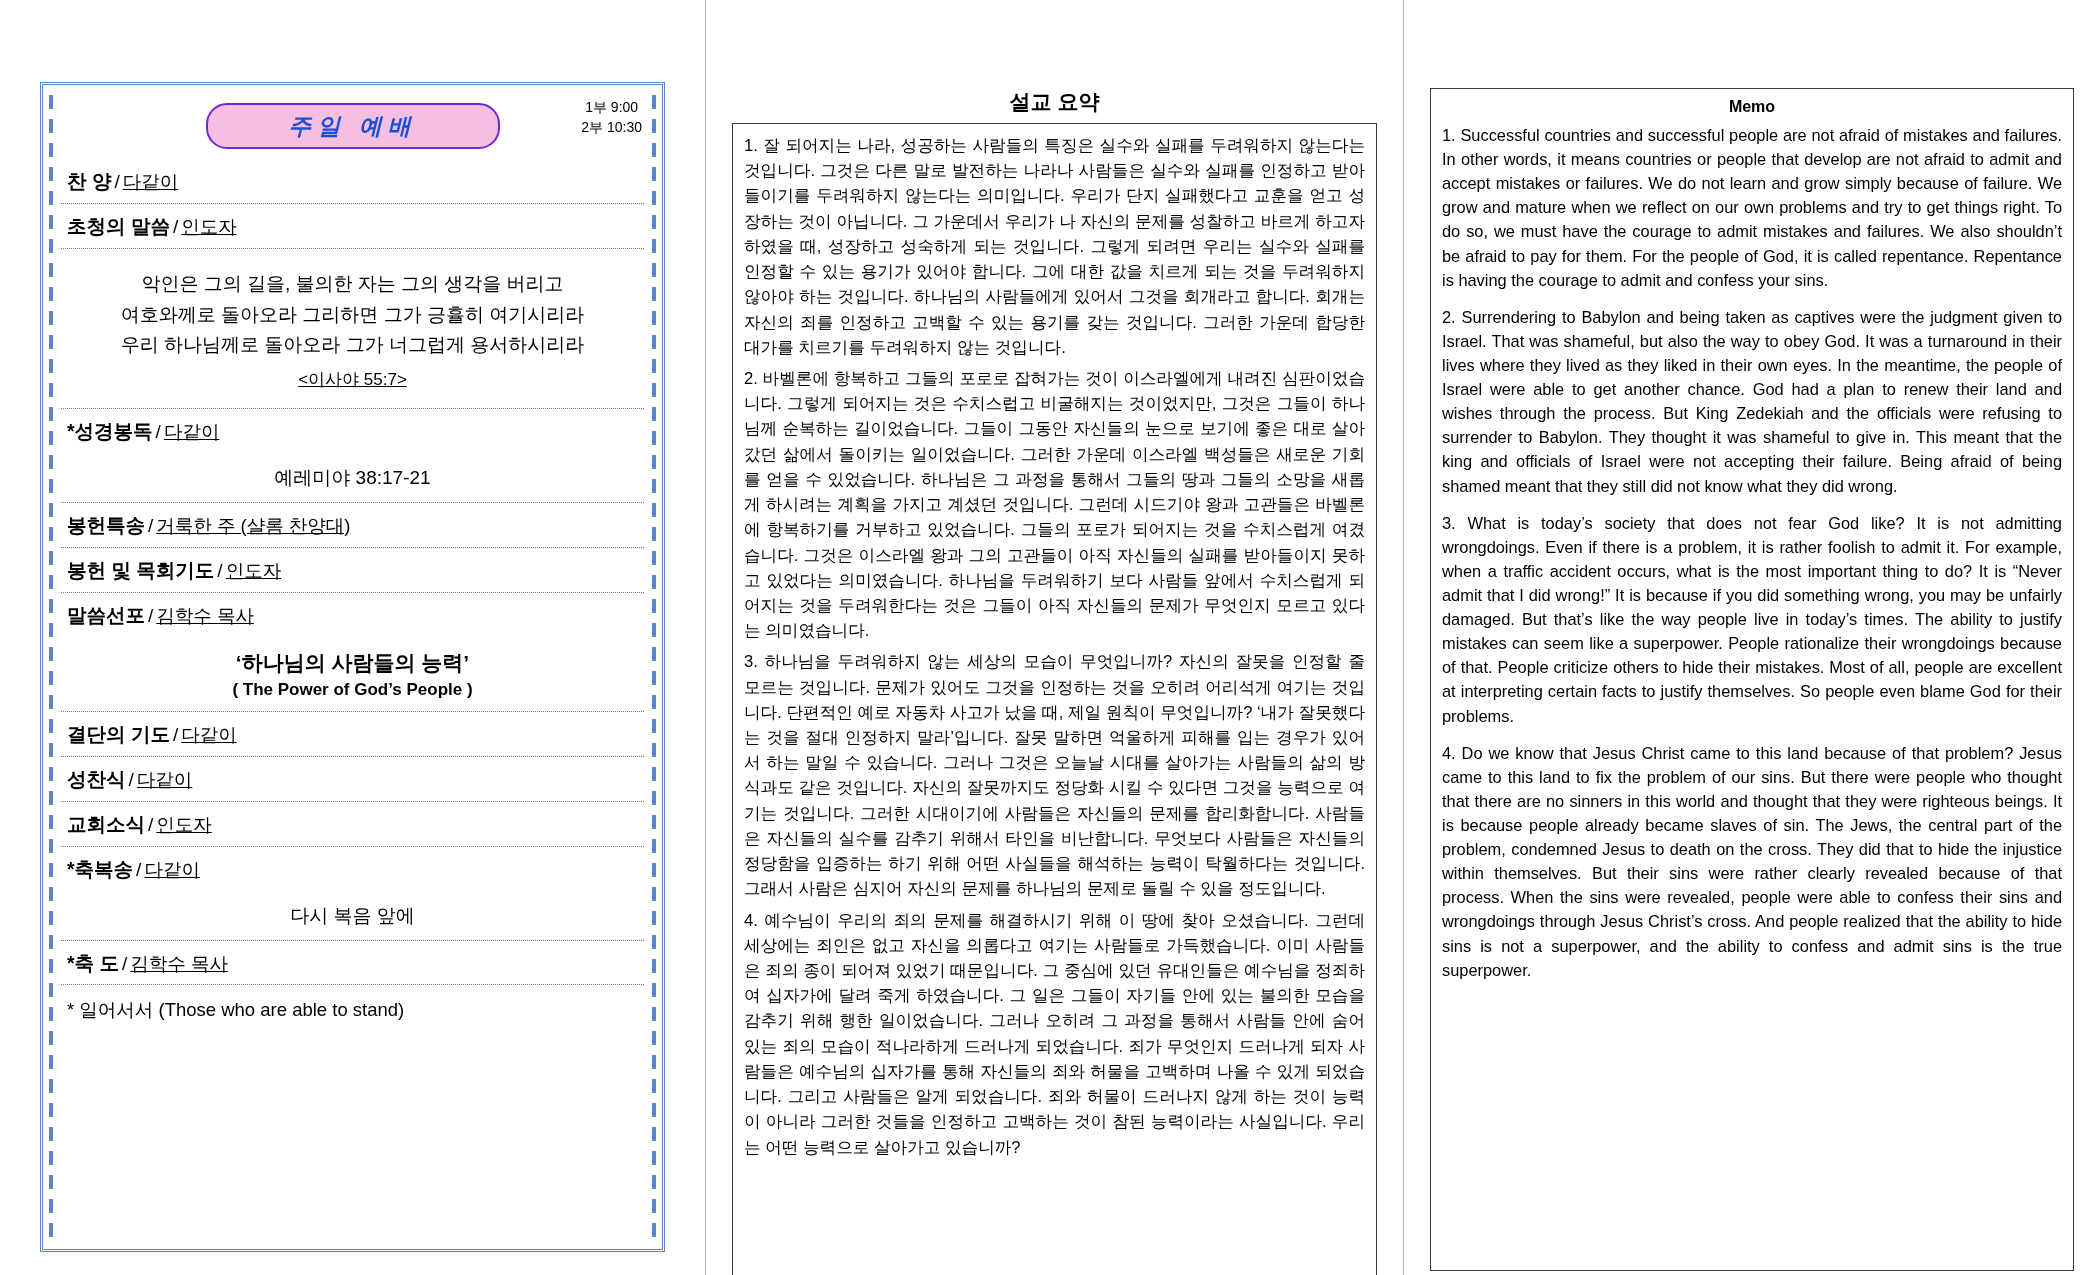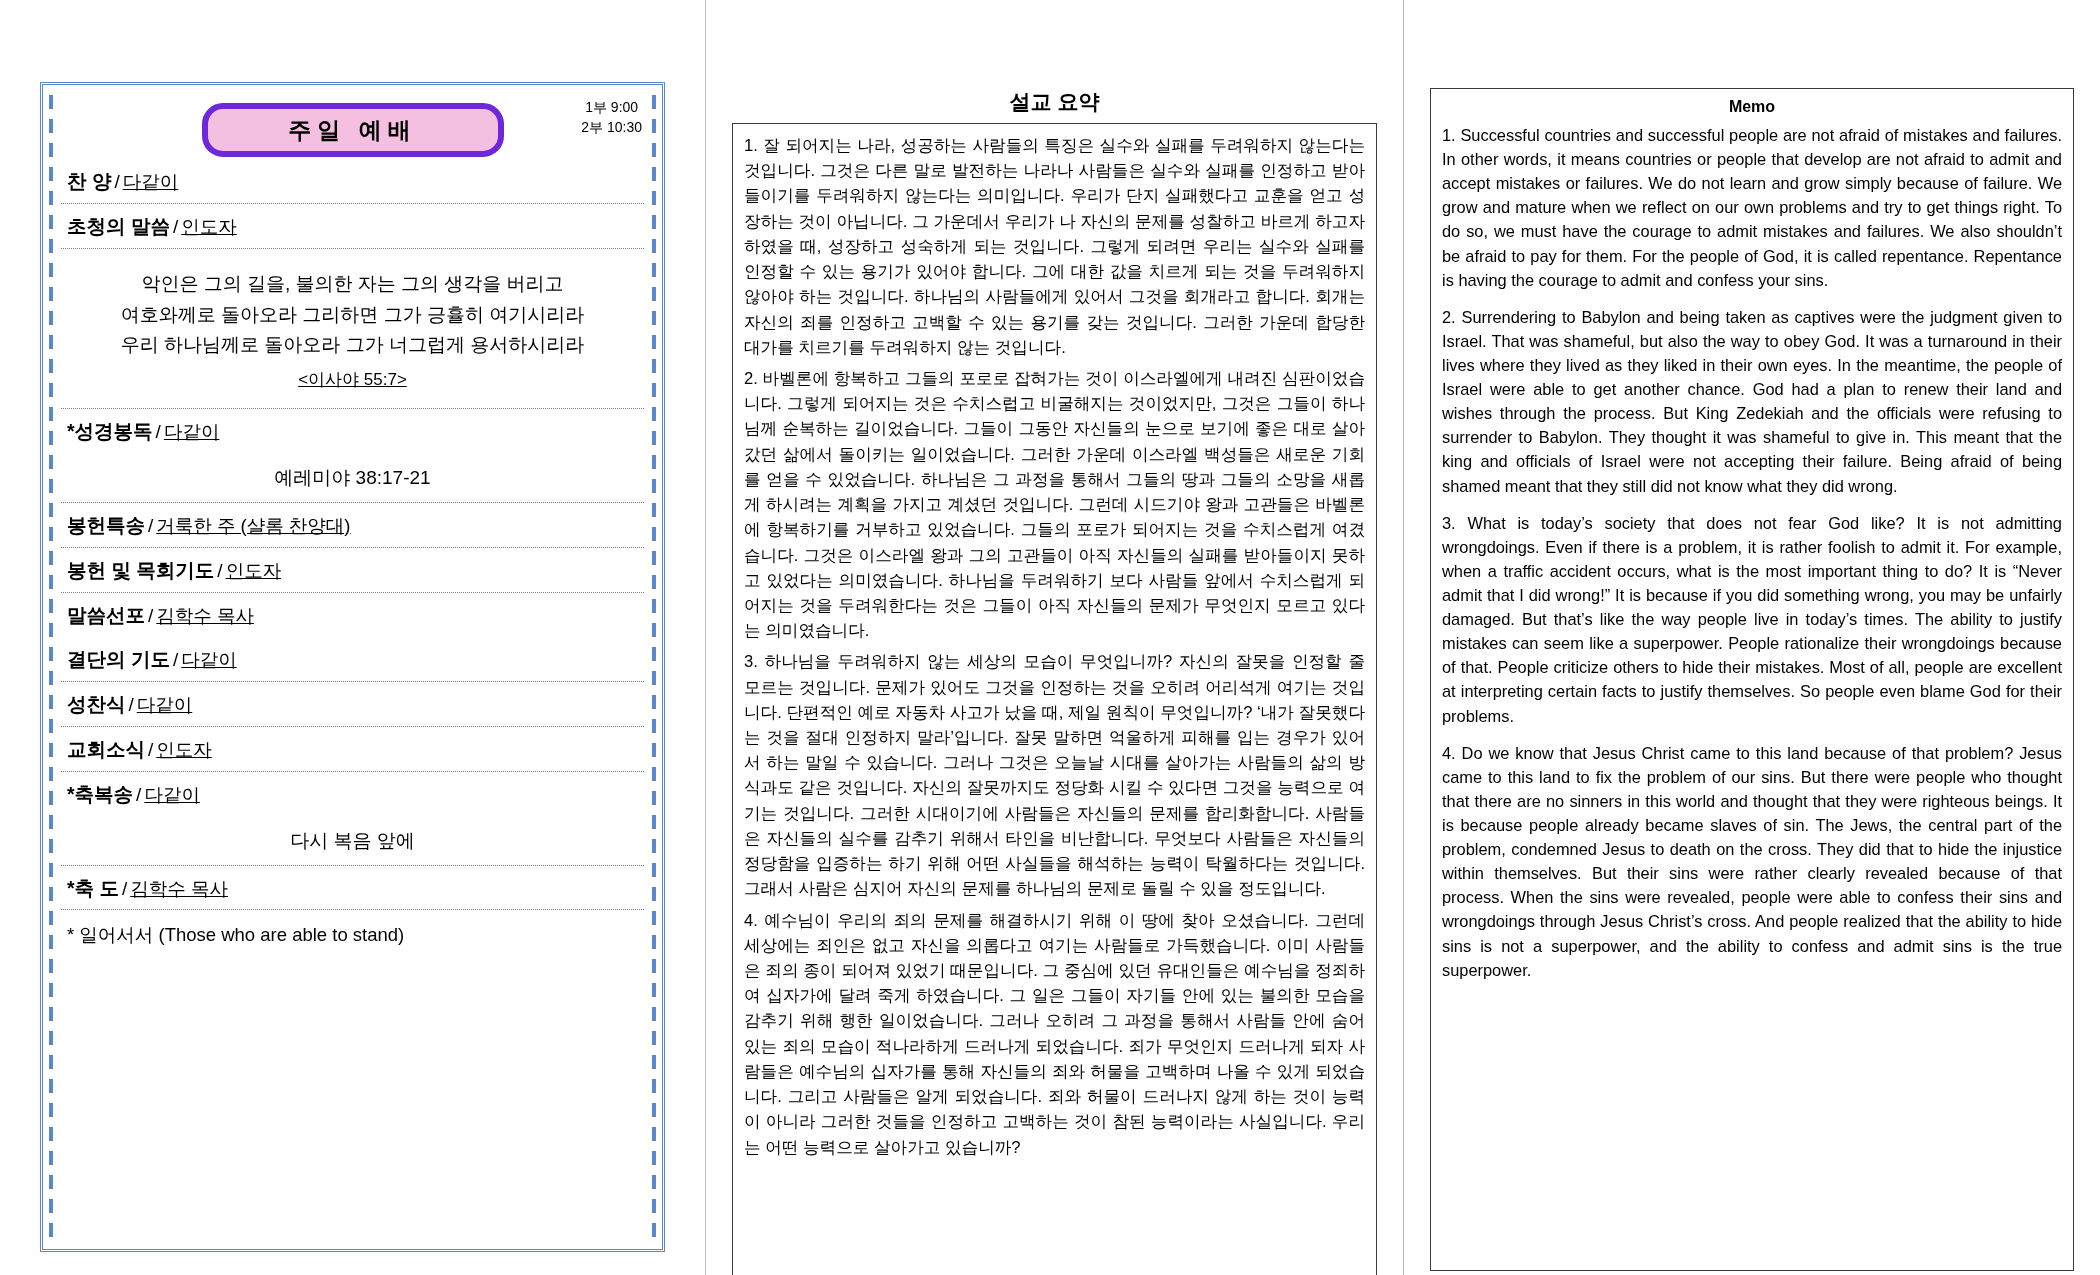--- a/index.html
+++ b/index.html
@@ -72,28 +72,29 @@
   }
   .title-pill {
     position: absolute;
     left: 50%;
     transform: translateX(-50%);
     top: 6px;
     width: 290px;
     height: 42px;
     border-radius: 21px;
     background: #f4bfe0;
-    border: 6px solid #6d28d9;
+    border: 2px solid #6d28d9;
     display: flex;
     align-items: center;
     justify-content: center;
     font-size: 23px;
     font-weight: bold;
-    color: #000000;
+    color: #1d4ed8;
     letter-spacing: 6px;
+    font-style: italic;
   }
   .service-times {
     position: absolute;
     right: 2px;
     top: 0;
     text-align: center;
     font-size: 14px;
     line-height: 1.45;
   }
 
@@ -220,20 +221,24 @@
         </div>
 
         <div class="row">
           <span class="lead">봉헌 및 목회기도</span><span class="sep">/</span><span class="sub">인도자</span>
         </div>
 
         <div class="row nodot">
           <span class="lead">말씀선포</span><span class="sep">/</span><span class="sub">김학수 목사</span>
         </div>
 
+        <div class="sermon-title">
+          <span class="kr">‘하나님의 사람들의 능력’</span>
+          <span class="en">( The Power of God’s People  )</span>
+        </div>
 
         <div class="row">
           <span class="lead">결단의 기도</span><span class="sep">/</span><span class="sub">다같이</span>
         </div>
 
         <div class="row">
           <span class="lead">성찬식</span><span class="sep">/</span><span class="sub">다같이</span>
         </div>
 
         <div class="row">

